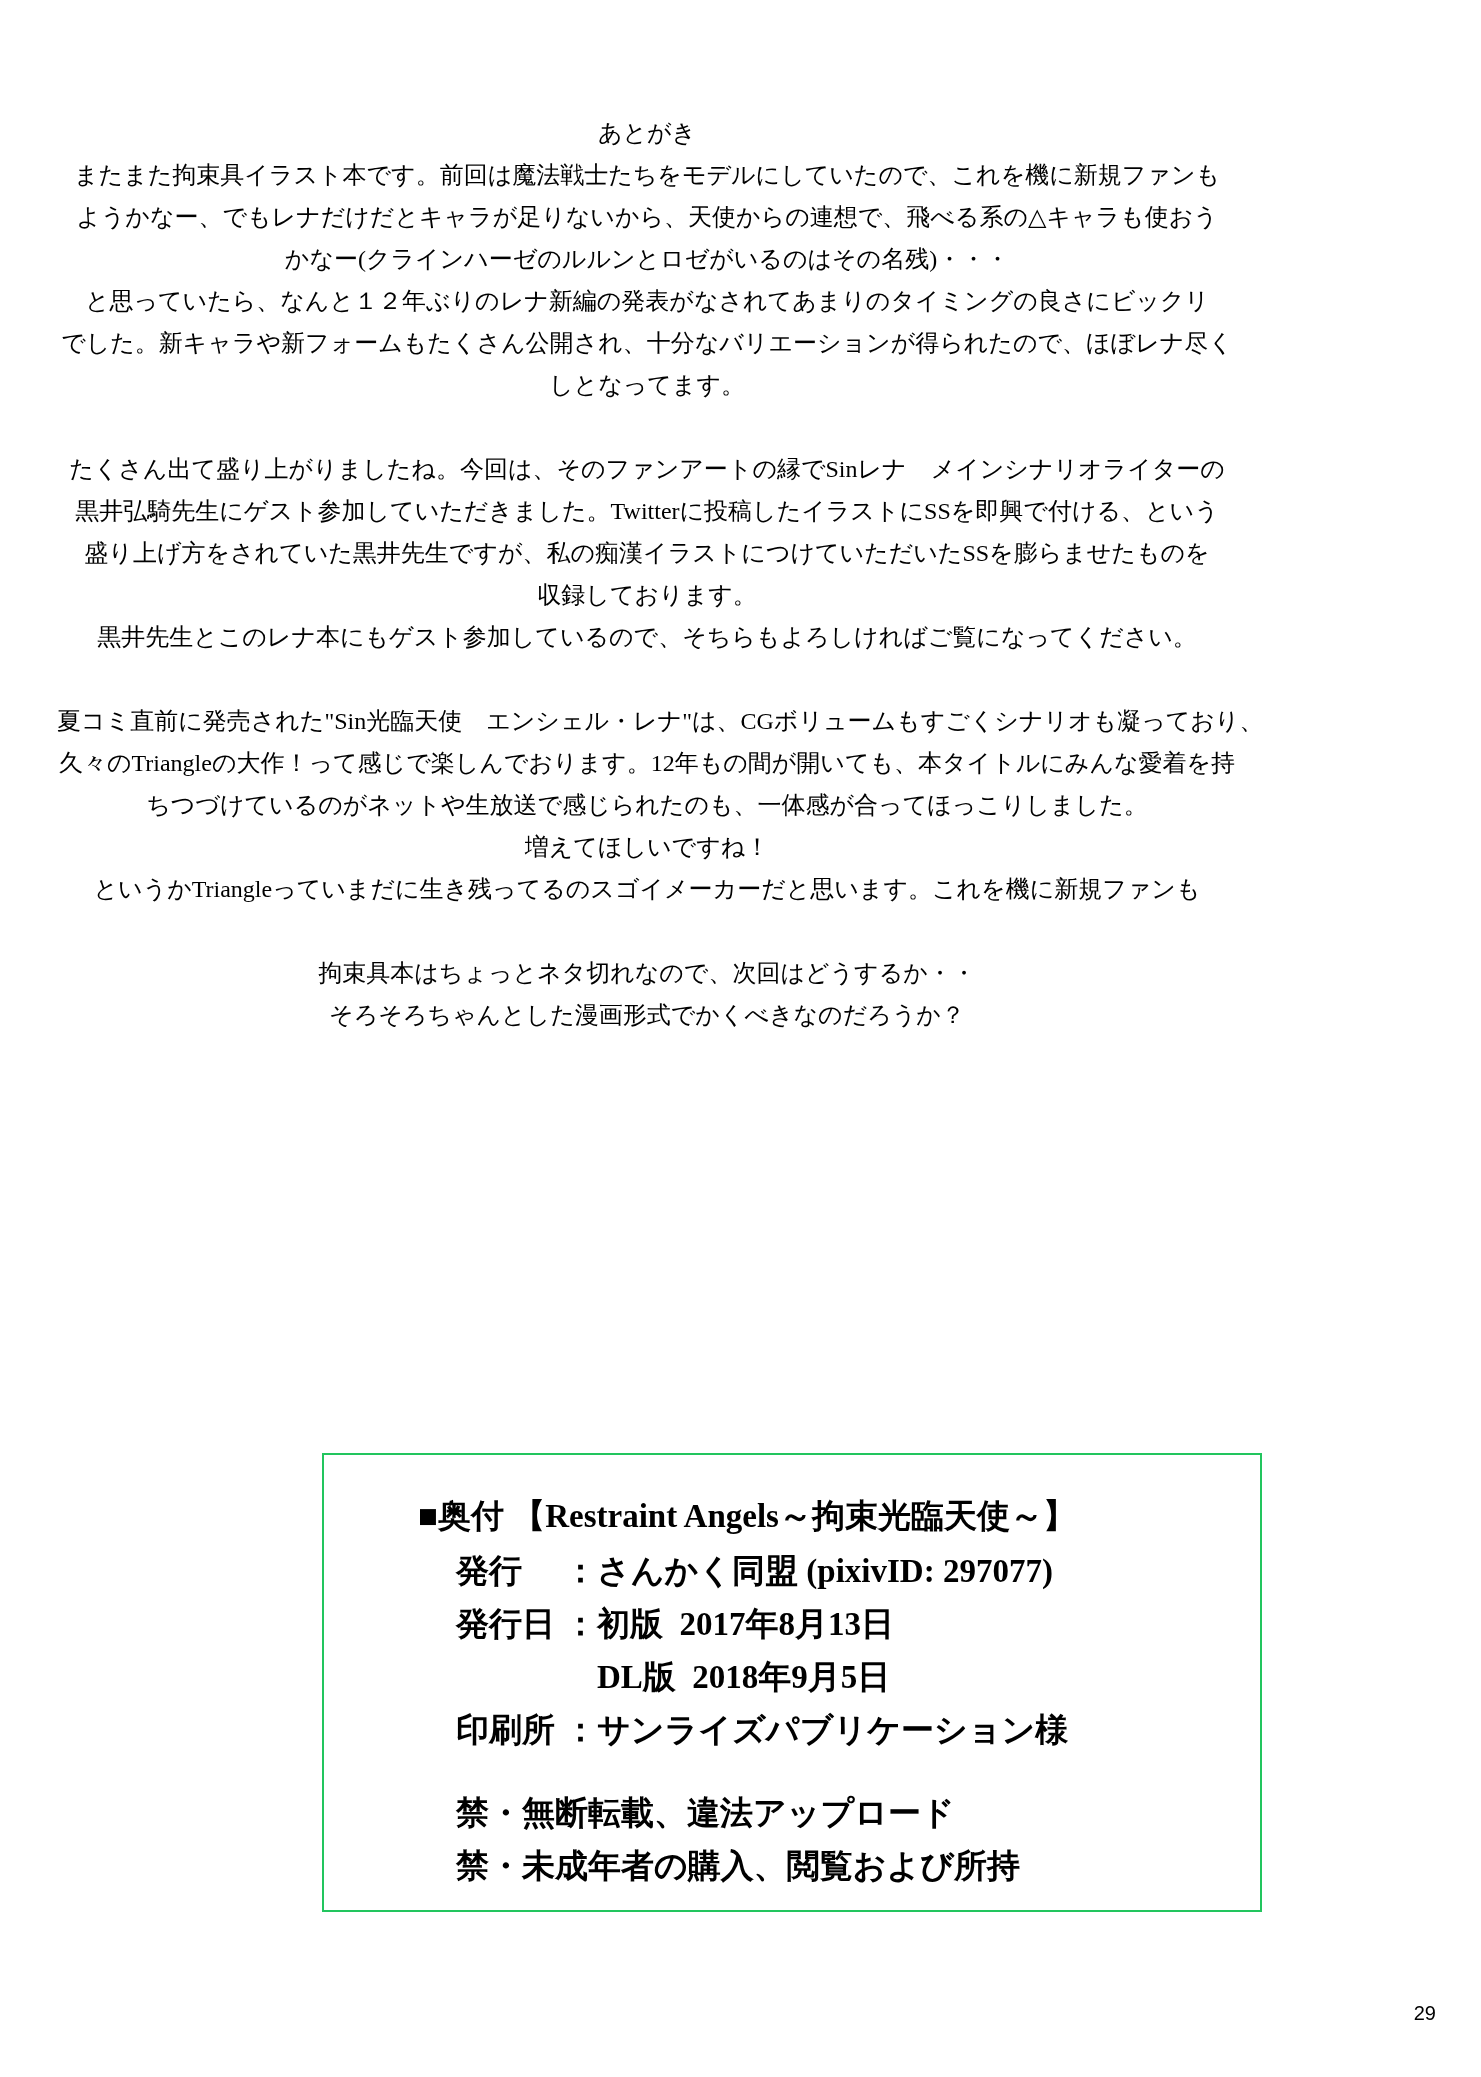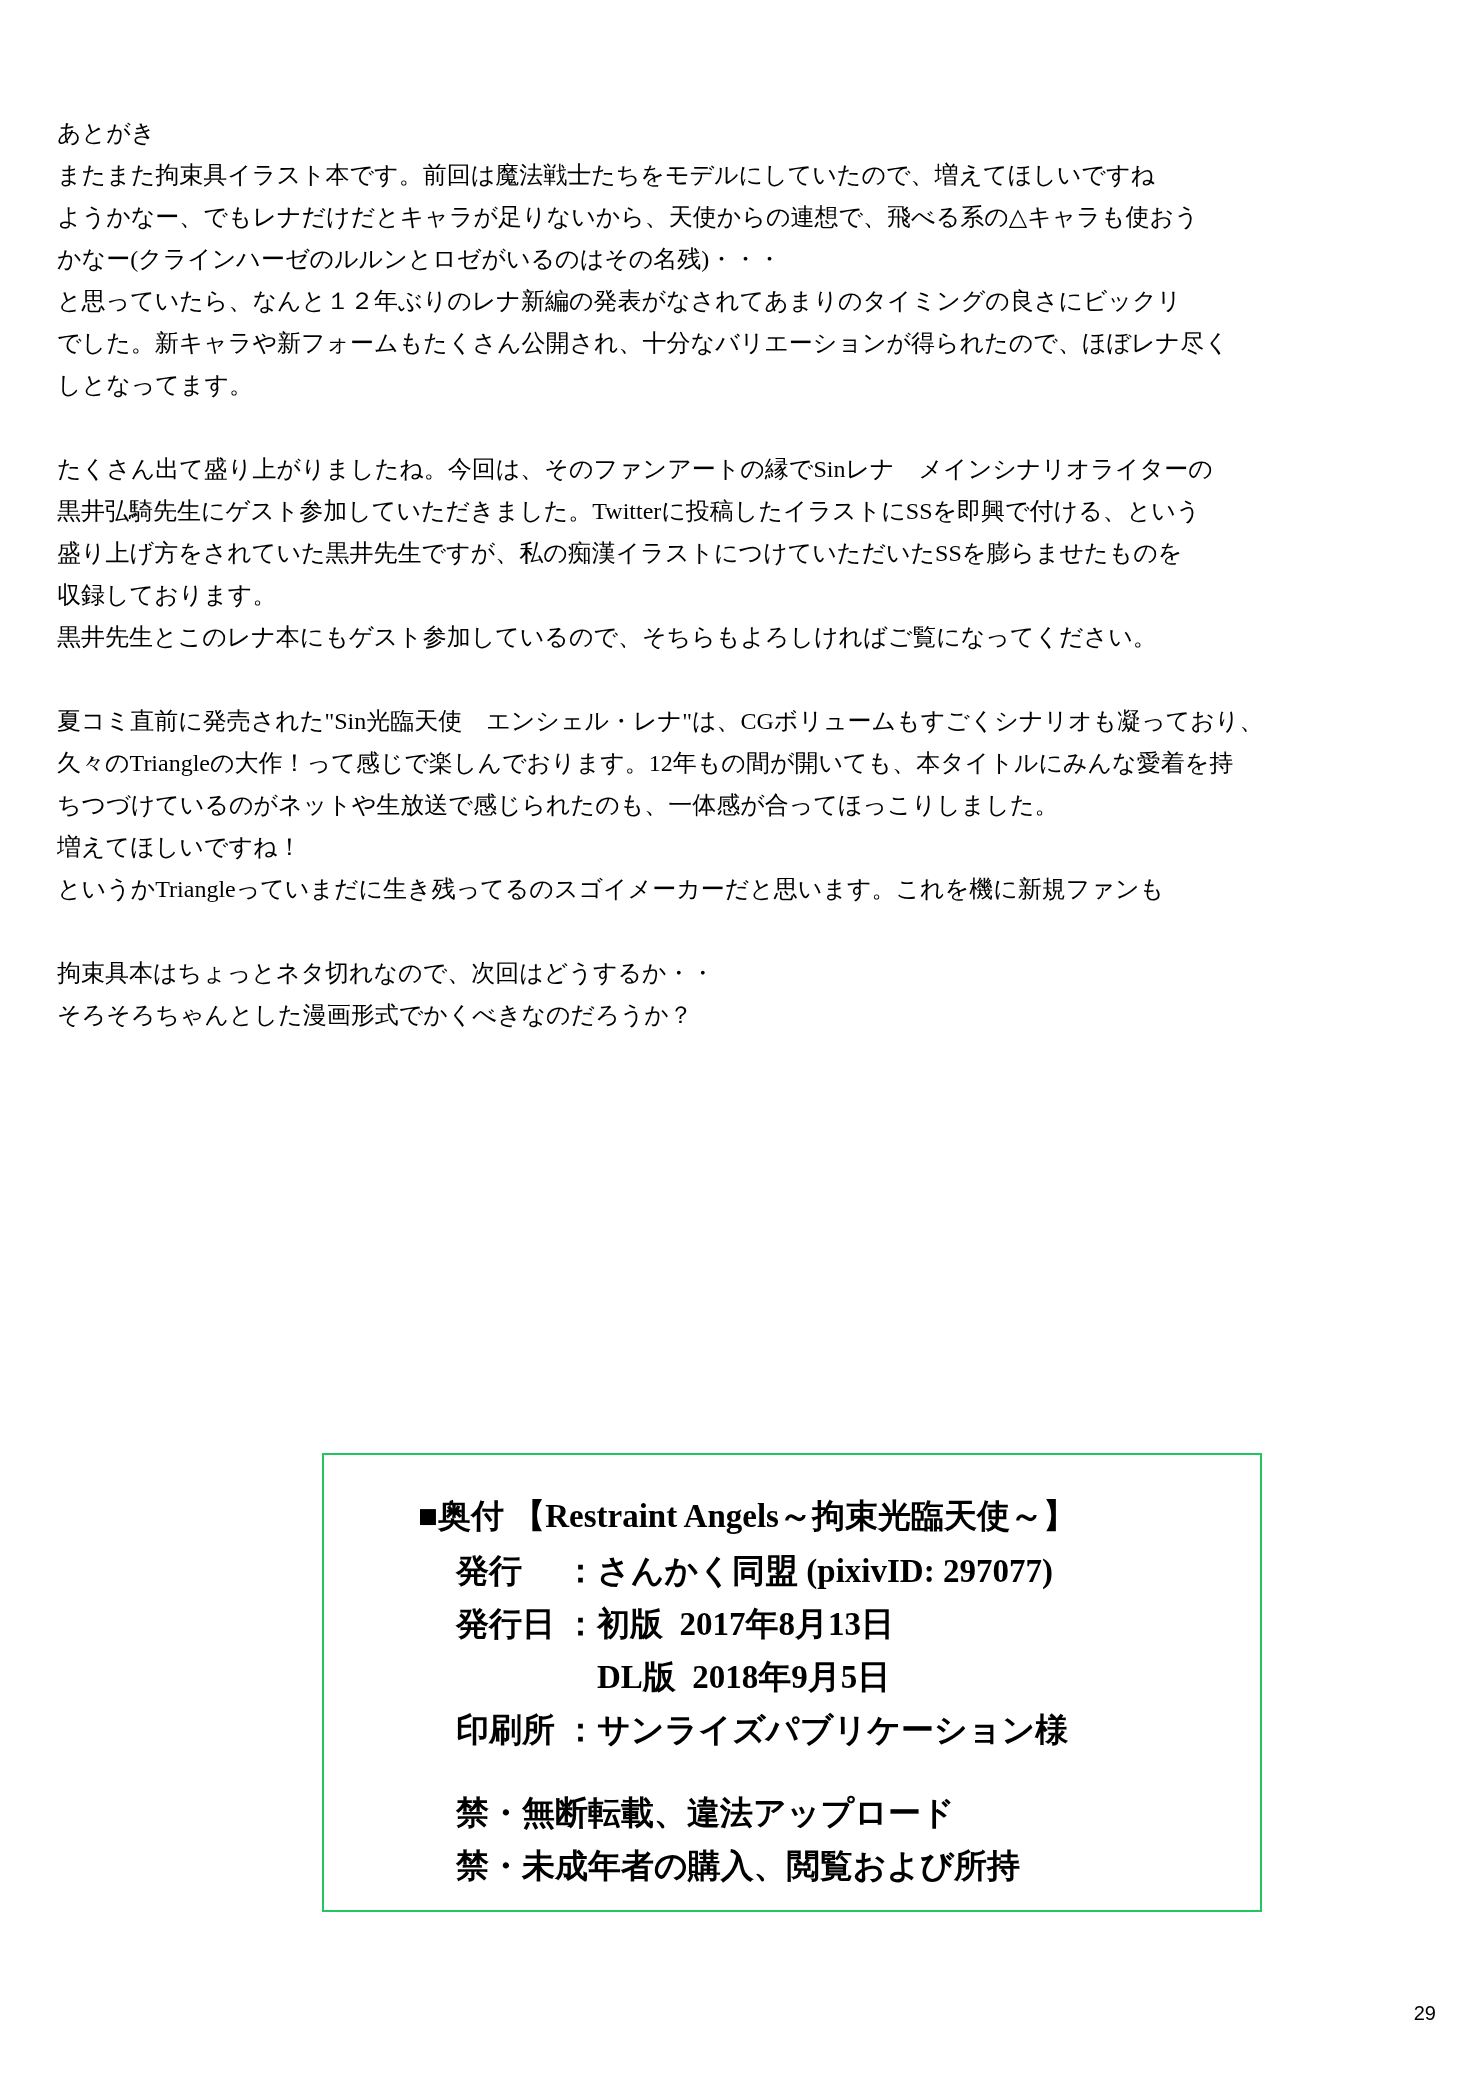--- a/index.html
+++ b/index.html
@@ -21,21 +21,21 @@
     position: absolute;
     left: 57px;
     top: 112px;
     width: 1180px;
     font-size: 24px;
     line-height: 42px;
     font-weight: 500;
     letter-spacing: 0px;
   }
   .para { margin: 0 0 42px 0; padding: 0; }
-  .line { white-space: pre; }
+  .line { white-space: pre; text-align: center; }
   
   .colophon {
     position: absolute;
     left: 322px;
     top: 1453px;
     width: 936px;
     height: 455px;
     border: 2px solid #22c55e;
     box-sizing: content-box;
     font-weight: bold;
@@ -66,21 +66,21 @@
   }
 </style>
 </head>
 <body>
 
 <div class="page">
 
   <main class="afterword">
     <div class="para">
       <div class="line">あとがき</div>
-      <div class="line">またまた拘束具イラスト本です。前回は魔法戦士たちをモデルにしていたので、増えてほしいですね</div>
+      <div class="line">またまた拘束具イラスト本です。前回は魔法戦士たちをモデルにしていたので、これを機に新規ファンも</div>
       <div class="line">ようかなー、でもレナだけだとキャラが足りないから、天使からの連想で、飛べる系の△キャラも使おう</div>
       <div class="line">かなー(クラインハーゼのルルンとロゼがいるのはその名残)・・・</div>
       <div class="line">と思っていたら、なんと１２年ぶりのレナ新編の発表がなされてあまりのタイミングの良さにビックリ</div>
       <div class="line">でした。新キャラや新フォームもたくさん公開され、十分なバリエーションが得られたので、ほぼレナ尽く</div>
       <div class="line">しとなってます。</div>
     </div>
 
     <div class="para">
       <div class="line">たくさん出て盛り上がりましたね。今回は、そのファンアートの縁でSinレナ　メインシナリオライターの</div>
       <div class="line">黒井弘騎先生にゲスト参加していただきました。Twitterに投稿したイラストにSSを即興で付ける、という</div>

